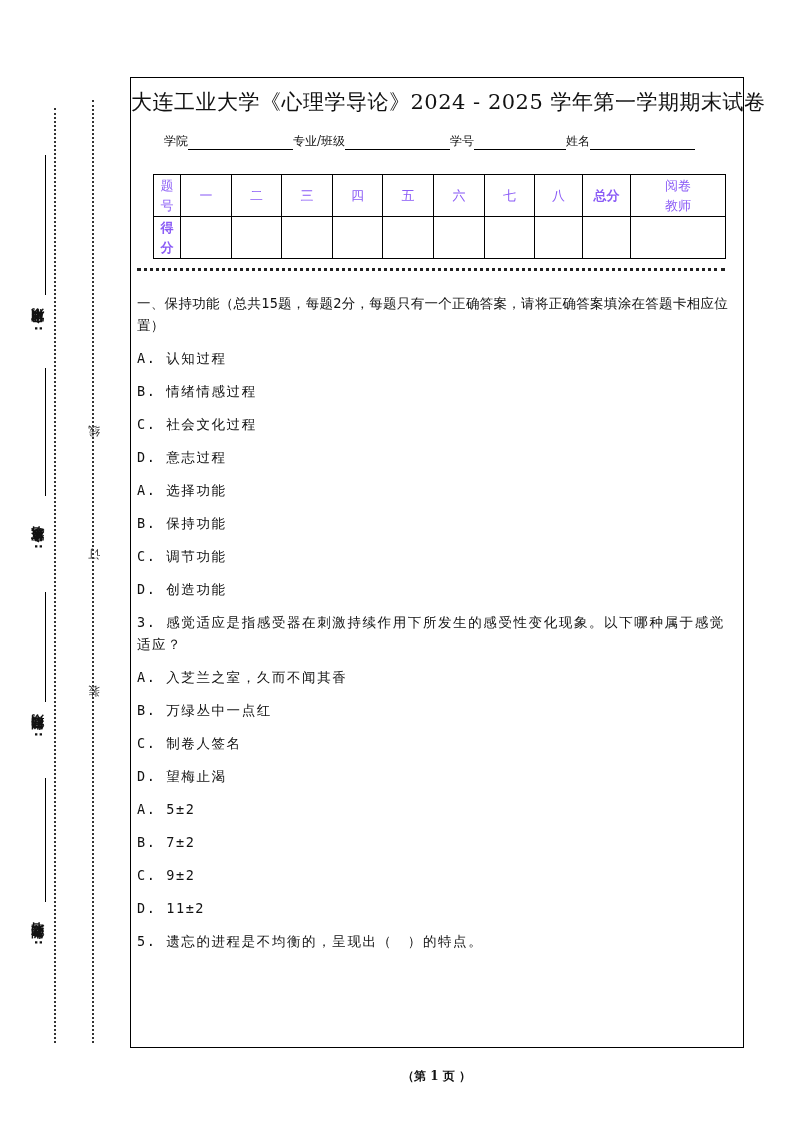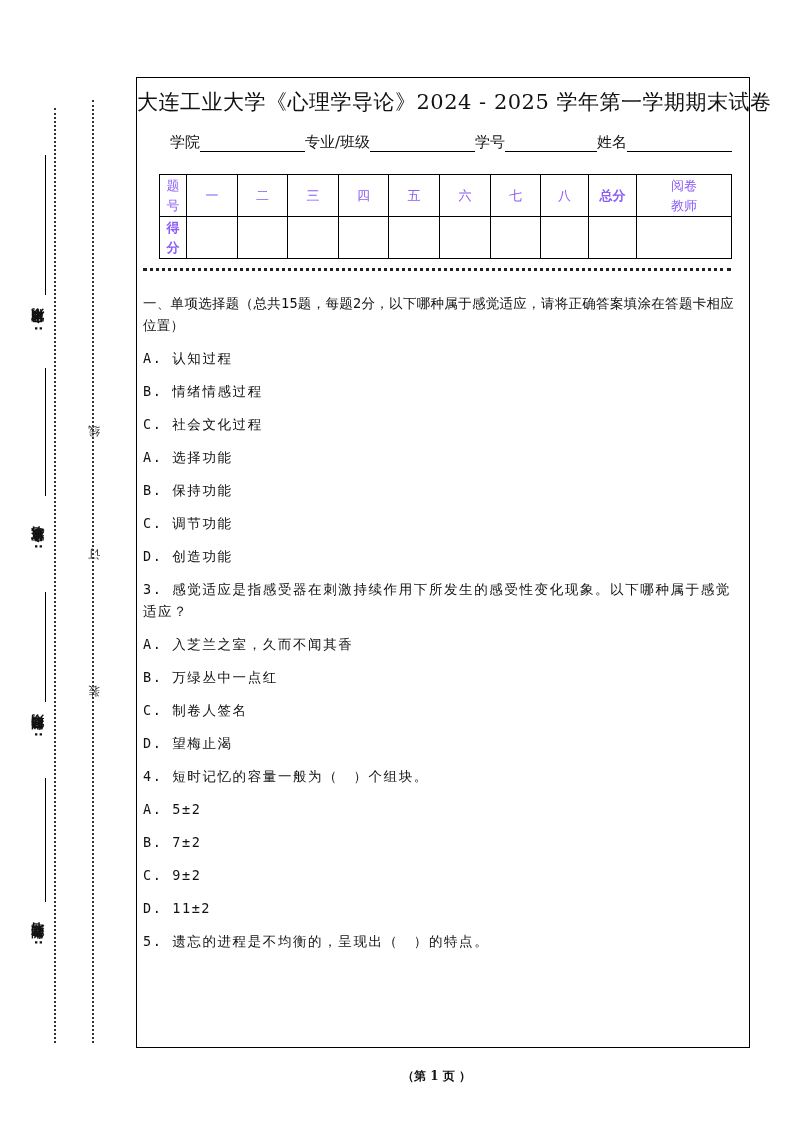--- a/index.html
+++ b/index.html
@@ -16,29 +16,29 @@
     font-family: "DejaVu Sans", sans-serif; font-weight: bold; font-size: 13px;
     letter-spacing: 1px; text-align: center; background: #fff; line-height: 24px;
   }
   .bind-char {
     position: absolute; left: 85px; width: 18px; font-size: 12px; color: #333;
     writing-mode: vertical-rl; transform: rotate(180deg); background: #fff;
     text-align: center; line-height: 18px;
   }
   
   .frame {
-    position: absolute; left: 136px; top: 77px; width: 614px; height: 971px;
+    position: absolute; left: 130px; top: 77px; width: 614px; height: 971px;
     border: 1px solid #000; box-sizing: border-box;
   }
   .title {
     position: absolute; left: 0; top: 10px; width: 612px; text-align: center;
     font-size: 21px; letter-spacing: 0.5px; white-space: nowrap;
   }
   .info-row {
-    position: absolute; left: 33px; top: 55px; font-size: 15px; white-space: nowrap;
+    position: absolute; left: 33px; top: 55px; font-size: 12px; white-space: nowrap;
     display: flex; align-items: flex-end;
   }
   .info-row .blank { display: inline-block; border-bottom: 1px solid #000; height: 12px; }
   table.score {
     position: absolute; left: 22px; top: 96px; border-collapse: collapse;
     font-size: 13px; color: #8b5cf6;
   }
   table.score td {
     border: 1px solid #000; text-align: center; vertical-align: middle;
     padding: 0; line-height: 20px;
@@ -123,38 +123,38 @@
       <td></td>
       <td></td>
       <td></td>
     </tr>
   </tbody>
     </table>
 
   <div class="dotsep"></div>
 
   <div class="content">
-    <p class="sec">一、单项选择题（总共15题，每题2分，以下哪种属于感觉适应，请将正确答案填涂在答题卡相应位置）</p>
+    <p class="sec">一、保持功能（总共15题，每题2分，每题只有一个正确答案，请将正确答案填涂在答题卡相应位置）</p>
 
     <p class="opt">A. 认知过程</p>
     <p class="opt">B. 情绪情感过程</p>
     <p class="opt">C. 社会文化过程</p>
+    <p class="opt">D. 意志过程</p>
 
     <p class="opt">A. 选择功能</p>
     <p class="opt">B. 保持功能</p>
     <p class="opt">C. 调节功能</p>
     <p class="opt">D. 创造功能</p>
 
     <p class="q">3. 感觉适应是指感受器在刺激持续作用下所发生的感受性变化现象。以下哪种属于感觉适应？</p>
     <p class="opt">A. 入芝兰之室，久而不闻其香</p>
     <p class="opt">B. 万绿丛中一点红</p>
     <p class="opt">C. 制卷人签名</p>
     <p class="opt">D. 望梅止渴</p>
 
-    <p class="q">4. 短时记忆的容量一般为（　）个组块。</p>
     <p class="opt">A. 5±2</p>
     <p class="opt">B. 7±2</p>
     <p class="opt">C. 9±2</p>
     <p class="opt">D. 11±2</p>
 
     <p class="q">5. 遗忘的进程是不均衡的，呈现出（　）的特点。</p>
   </div>
 </div>
 
 <div class="footer">（第 1 页 ）</div>

